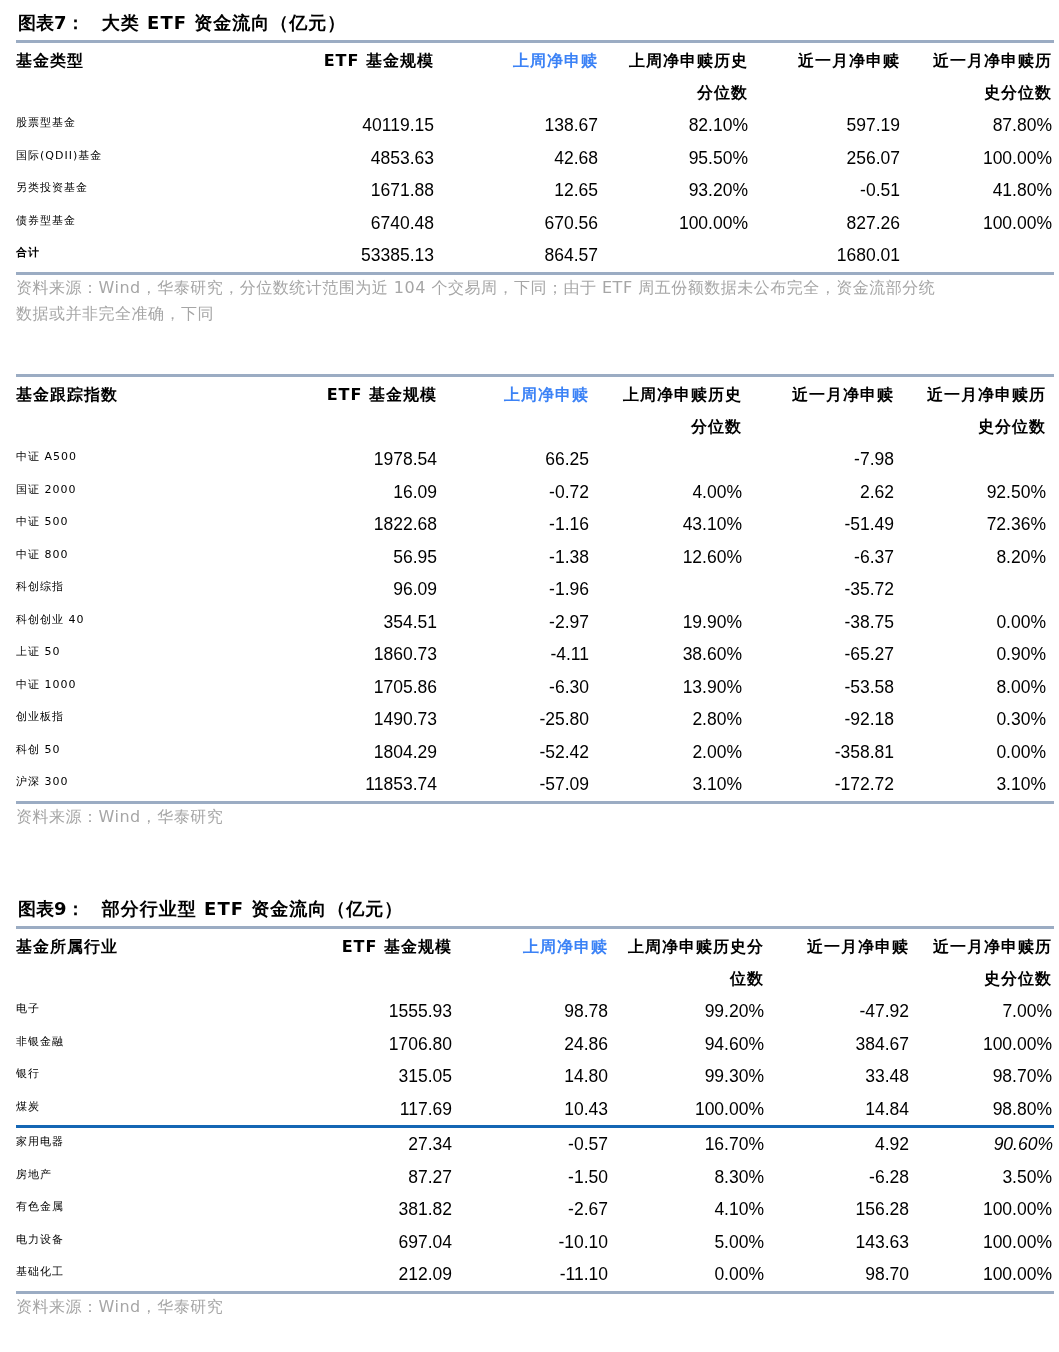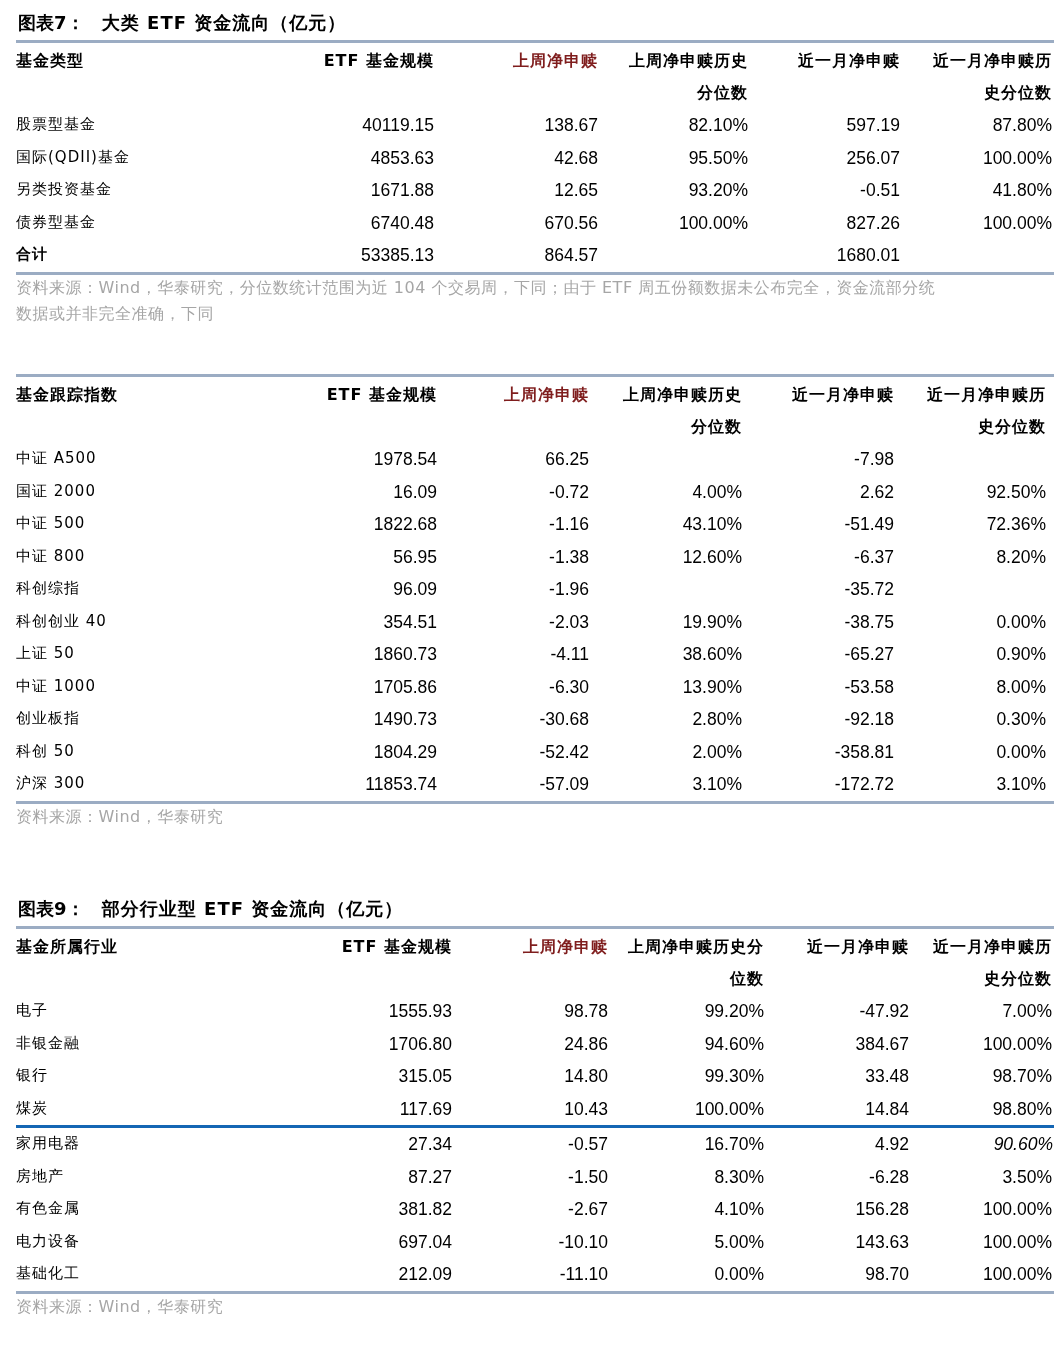--- a/index.html
+++ b/index.html
@@ -15,24 +15,24 @@
     padding-left:2px; letter-spacing:1px; white-space:nowrap;
   }
   .fig-title .num { letter-spacing:0; }
   .rule-top { height:3px; background:#9bacc3; margin-top:4px; }
   .rule-bottom { height:3px; background:#9bacc3; }
   .rule-blue { height:3px; background:#1466b4; }
   .hdr { position:relative; height:66px; font-family:"DejaVu Sans", sans-serif; font-weight:bold; font-size:16px; }
   .hdr .c { position:absolute; white-space:nowrap; letter-spacing:1px; }
   .hdr .l1 { top:8px; }
   .hdr .l2 { top:40px; }
-  .red { color:#7f1d1d; }
+  .red { color:#3b82f6; }
   .row { position:relative; height:32.5px; font-size:17.5px; }
   .row .c { position:absolute; top:6px; white-space:nowrap; }
-  .row .name { left:0; font-family:"DejaVu Sans", sans-serif; font-size:15px; letter-spacing:1px;text-align:center; }
+  .row .name { left:0; font-family:"DejaVu Sans", sans-serif; font-size:11px; letter-spacing:1px;text-align:center; }
   .row .num { text-align:right; }
   .row.bold .name { font-weight:bold; }
   .note { color:#a6a6a6; font-size:16px; line-height:26px; font-family:"DejaVu Sans", sans-serif; white-space:nowrap; letter-spacing:0.5px; }
 </style>
 </head>
 <body>
 
 <div class="section" style="top:10px;">
   <div class="fig-title">
     <span class="num">图表7：</span>
@@ -145,21 +145,21 @@
         <span class="c name">科创综指</span>
         <span class="c num" style="right: 617px;">96.09</span>
         <span class="c num" style="right: 465px;">-1.96</span>
         <span class="c num" style="right: 312px;"></span>
         <span class="c num" style="right: 160px;">-35.72</span>
         <span class="c num" style="right: 8px;"></span>
       </div>
       <div class="row">
         <span class="c name">科创创业 40</span>
         <span class="c num" style="right: 617px;">354.51</span>
-        <span class="c num" style="right: 465px;">-2.03</span>
+        <span class="c num" style="right: 465px;">-2.97</span>
         <span class="c num" style="right: 312px;">19.90%</span>
         <span class="c num" style="right: 160px;">-38.75</span>
         <span class="c num" style="right: 8px;">0.00%</span>
       </div>
       <div class="row">
         <span class="c name">上证 50</span>
         <span class="c num" style="right: 617px;">1860.73</span>
         <span class="c num" style="right: 465px;">-4.11</span>
         <span class="c num" style="right: 312px;">38.60%</span>
         <span class="c num" style="right: 160px;">-65.27</span>
@@ -169,21 +169,21 @@
         <span class="c name">中证 1000</span>
         <span class="c num" style="right: 617px;">1705.86</span>
         <span class="c num" style="right: 465px;">-6.30</span>
         <span class="c num" style="right: 312px;">13.90%</span>
         <span class="c num" style="right: 160px;">-53.58</span>
         <span class="c num" style="right: 8px;">8.00%</span>
       </div>
       <div class="row">
         <span class="c name">创业板指</span>
         <span class="c num" style="right: 617px;">1490.73</span>
-        <span class="c num" style="right: 465px;">-30.68</span>
+        <span class="c num" style="right: 465px;">-25.80</span>
         <span class="c num" style="right: 312px;">2.80%</span>
         <span class="c num" style="right: 160px;">-92.18</span>
         <span class="c num" style="right: 8px;">0.30%</span>
       </div>
       <div class="row">
         <span class="c name">科创 50</span>
         <span class="c num" style="right: 617px;">1804.29</span>
         <span class="c num" style="right: 465px;">-52.42</span>
         <span class="c num" style="right: 312px;">2.00%</span>
         <span class="c num" style="right: 160px;">-358.81</span>

